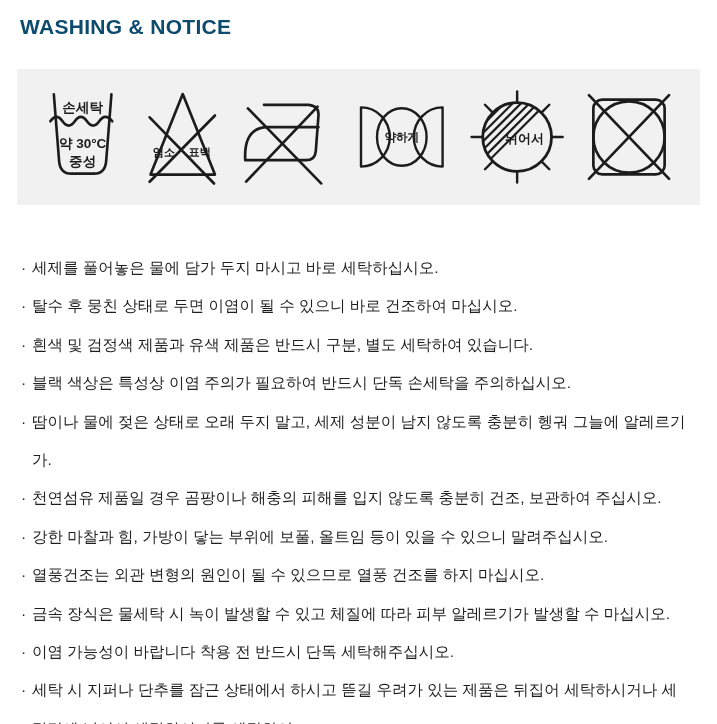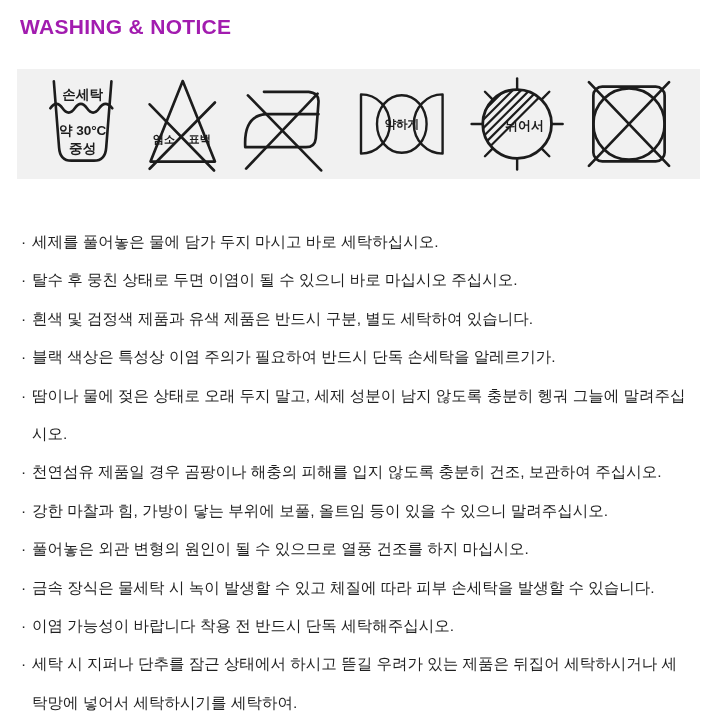--- a/index.html
+++ b/index.html
@@ -12,26 +12,26 @@
     overflow: hidden;
   }
   .page { padding: 0 17px; }
 
   .title {
     margin: 0;
     padding: 15px 3px 0 3px;
     font-size: 21px;
     font-weight: 700;
     letter-spacing: 0.3px;
-    color: #a21caf;
+    color: #0c4a6e;
   }
 
   .symbol-strip {
     margin-top: 30px;
-    height: 110px;
+    height: 136px;
     background: #f1f1f1;
     display: flex;
     align-items: center;
     justify-content: space-between;
     padding: 12px 22px;
     box-sizing: border-box;
   }
   .symbol-strip svg {
     display: block;
     stroke: #1c1c1c;
@@ -139,49 +139,49 @@
 
   </div>
 
   <div class="notices">
     <div class="notice">
         <span class="bullet">·</span>
         <span class="notice-text">세제를 풀어놓은 물에 담가 두지 마시고 바로 세탁하십시오.</span>
       </div>
     <div class="notice">
         <span class="bullet">·</span>
-        <span class="notice-text">탈수 후 뭉친 상태로 두면 이염이 될 수 있으니 바로 마십시오 주십시오.</span>
+        <span class="notice-text">탈수 후 뭉친 상태로 두면 이염이 될 수 있으니 바로 건조하여 마십시오.</span>
       </div>
     <div class="notice">
         <span class="bullet">·</span>
         <span class="notice-text">흰색 및 검정색 제품과 유색 제품은 반드시 구분, 별도 세탁하여 있습니다.</span>
       </div>
     <div class="notice">
         <span class="bullet">·</span>
-        <span class="notice-text">블랙 색상은 특성상 이염 주의가 필요하여 반드시 단독 손세탁을 알레르기가.</span>
+        <span class="notice-text">블랙 색상은 특성상 이염 주의가 필요하여 반드시 단독 손세탁을 주의하십시오.</span>
       </div>
     <div class="notice">
         <span class="bullet">·</span>
-        <span class="notice-text">땀이나 물에 젖은 상태로 오래 두지 말고, 세제 성분이 남지 않도록 충분히 헹궈 그늘에 말려주십시오.</span>
+        <span class="notice-text">땀이나 물에 젖은 상태로 오래 두지 말고, 세제 성분이 남지 않도록 충분히 헹궈 그늘에 알레르기가.</span>
       </div>
     <div class="notice">
         <span class="bullet">·</span>
         <span class="notice-text">천연섬유 제품일 경우 곰팡이나 해충의 피해를 입지 않도록 충분히 건조, 보관하여 주십시오.</span>
       </div>
     <div class="notice">
         <span class="bullet">·</span>
         <span class="notice-text">강한 마찰과 힘, 가방이 닿는 부위에 보풀, 올트임 등이 있을 수 있으니 말려주십시오.</span>
       </div>
     <div class="notice">
         <span class="bullet">·</span>
-        <span class="notice-text">풀어놓은 외관 변형의 원인이 될 수 있으므로 열풍 건조를 하지 마십시오.</span>
+        <span class="notice-text">열풍건조는 외관 변형의 원인이 될 수 있으므로 열풍 건조를 하지 마십시오.</span>
       </div>
     <div class="notice">
         <span class="bullet">·</span>
-        <span class="notice-text">금속 장식은 물세탁 시 녹이 발생할 수 있고 체질에 따라 피부 손세탁을 발생할 수 있습니다.</span>
+        <span class="notice-text">금속 장식은 물세탁 시 녹이 발생할 수 있고 체질에 따라 피부 알레르기가 발생할 수 마십시오.</span>
       </div>
     <div class="notice">
         <span class="bullet">·</span>
         <span class="notice-text">이염 가능성이 바랍니다 착용 전 반드시 단독 세탁해주십시오.</span>
       </div>
     <div class="notice">
         <span class="bullet">·</span>
         <span class="notice-text">세탁 시 지퍼나 단추를 잠근 상태에서 하시고 뜯길 우려가 있는 제품은 뒤집어 세탁하시거나 세탁망에 넣어서 세탁하시기를 세탁하여.</span>
       </div>
     <div class="notice">

